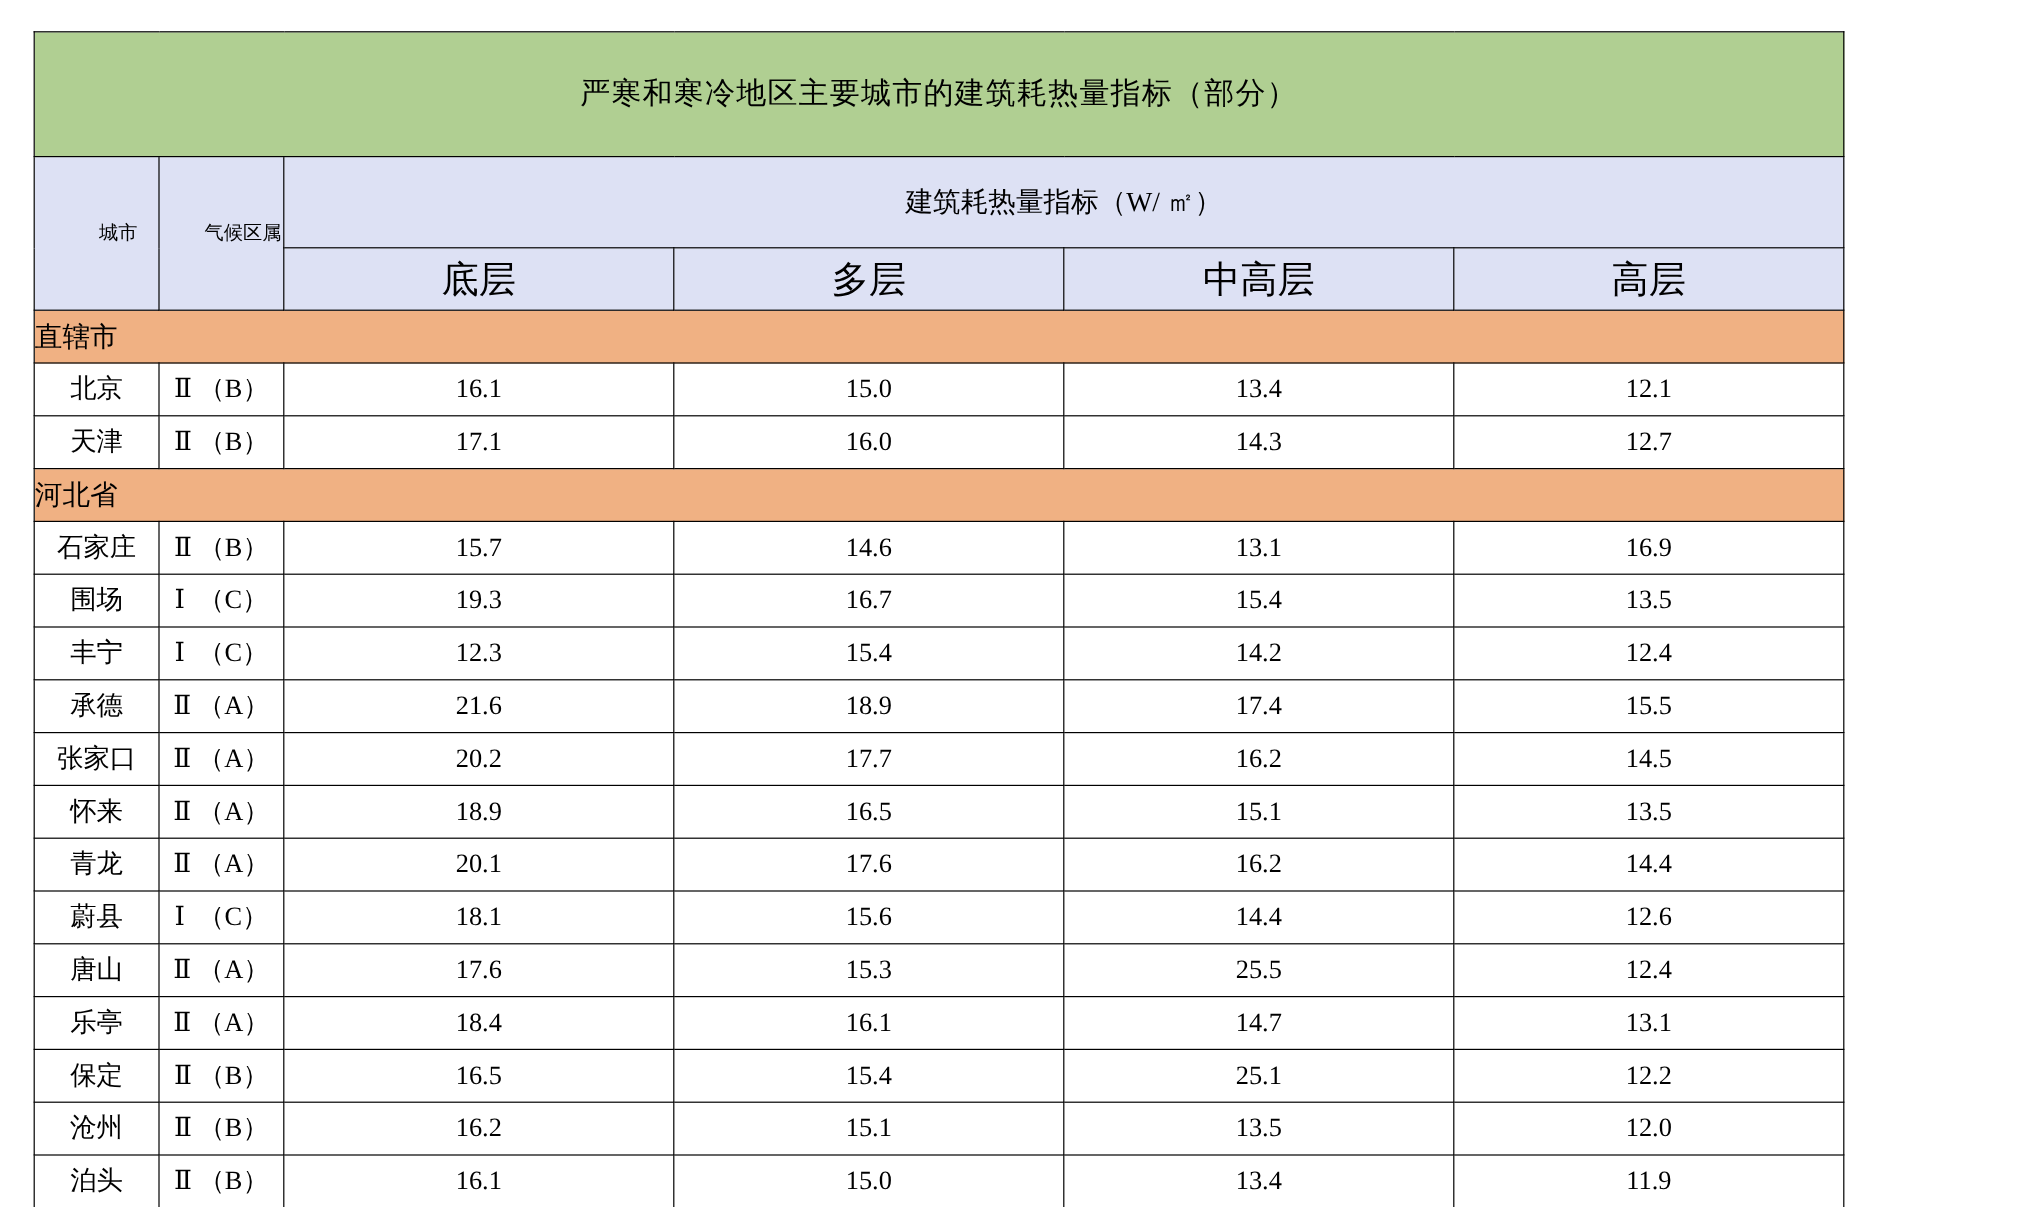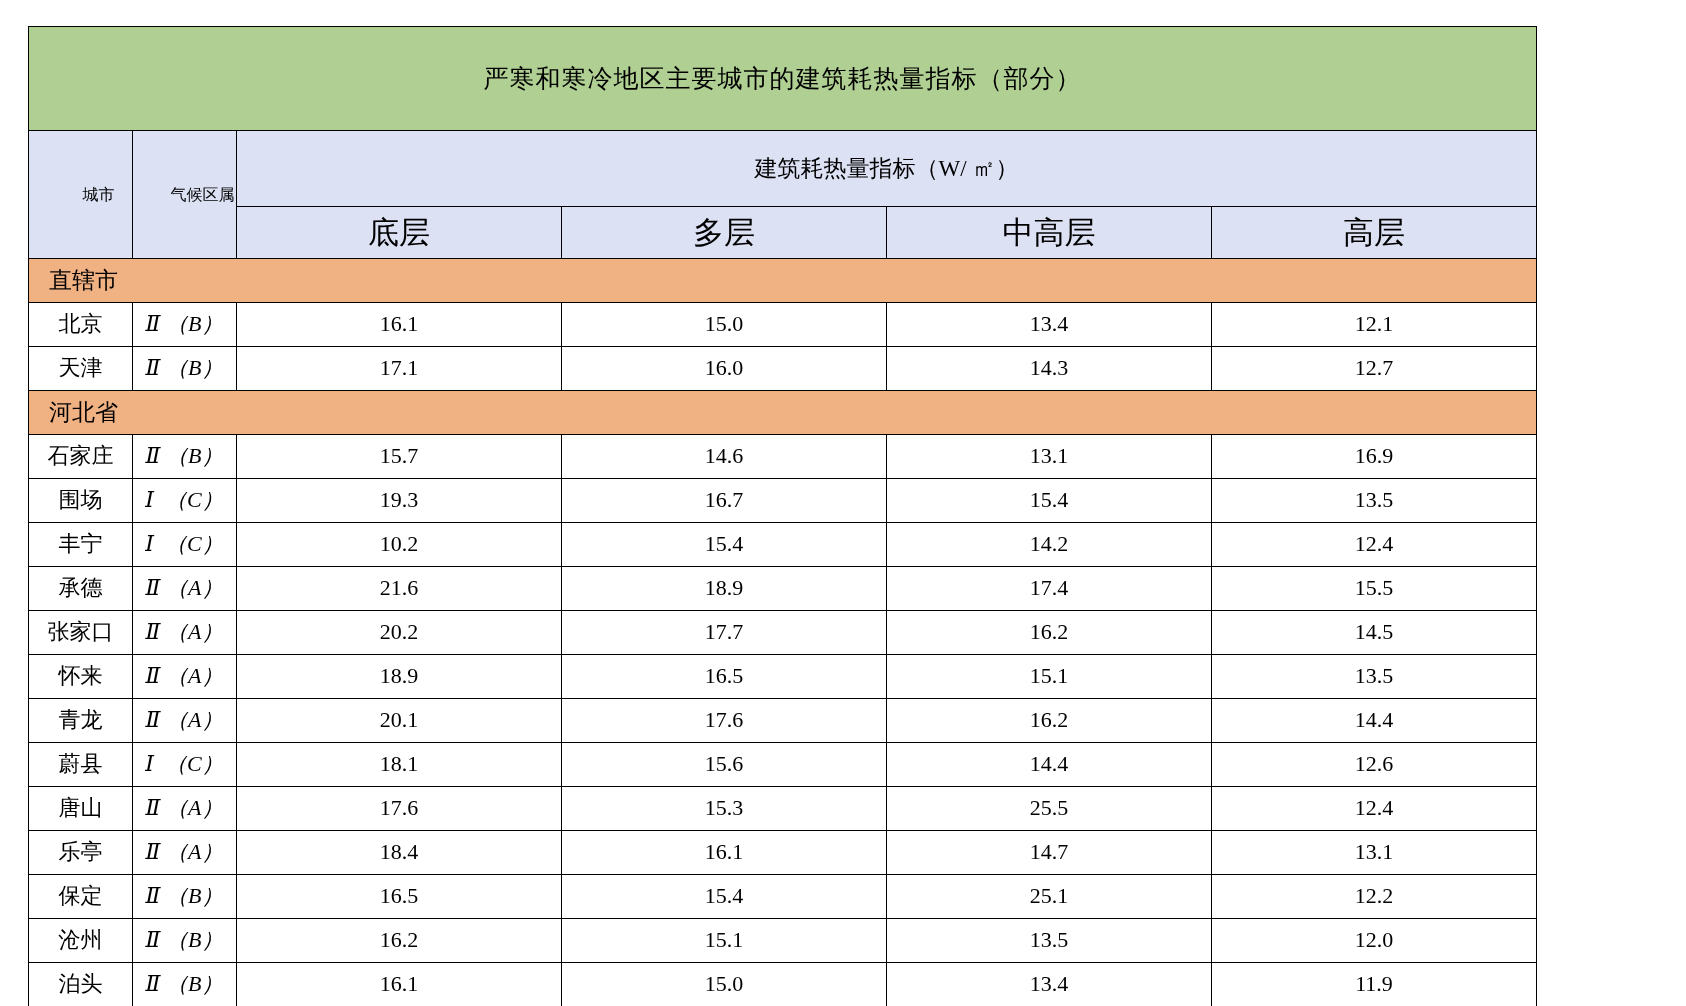--- a/index.html
+++ b/index.html
@@ -62,32 +62,31 @@
   }
   tr.head2-row td {
     background: #dde1f4;
     height: 52px;
     font-size: 31px;
   }
   tr.group-row td {
     background: #f0b183;
     height: 44px;
     text-align: left;
-    padding-left: 20px;
+    padding-left: 0;
     font-size: 23px;
   }
   tr.data-row td {
     height: 44px;
     background: #ffffff;
     font-size: 22px;
   }
   td.zone-cell {
     font-size: 21px;
     letter-spacing: 0px;
-    font-style: italic;
   }
   td.num { font-size: 22px; }
   .zone-inner {
     display: inline-block;
     white-space: pre;
   }
 </style>
 </head>
 <body>
 
@@ -150,21 +149,21 @@
           <td>围场</td>
           <td class="zone-cell"><span class="zone-inner">Ⅰ  （C）</span></td>
           <td class="num">19.3</td>
           <td class="num">16.7</td>
           <td class="num">15.4</td>
           <td class="num">13.5</td>
         </tr>
         <tr class="data-row">
           <td>丰宁</td>
           <td class="zone-cell"><span class="zone-inner">Ⅰ  （C）</span></td>
-          <td class="num">10.2</td>
+          <td class="num">12.3</td>
           <td class="num">15.4</td>
           <td class="num">14.2</td>
           <td class="num">12.4</td>
         </tr>
         <tr class="data-row">
           <td>承德</td>
           <td class="zone-cell"><span class="zone-inner">Ⅱ （A）</span></td>
           <td class="num">21.6</td>
           <td class="num">18.9</td>
           <td class="num">17.4</td>

